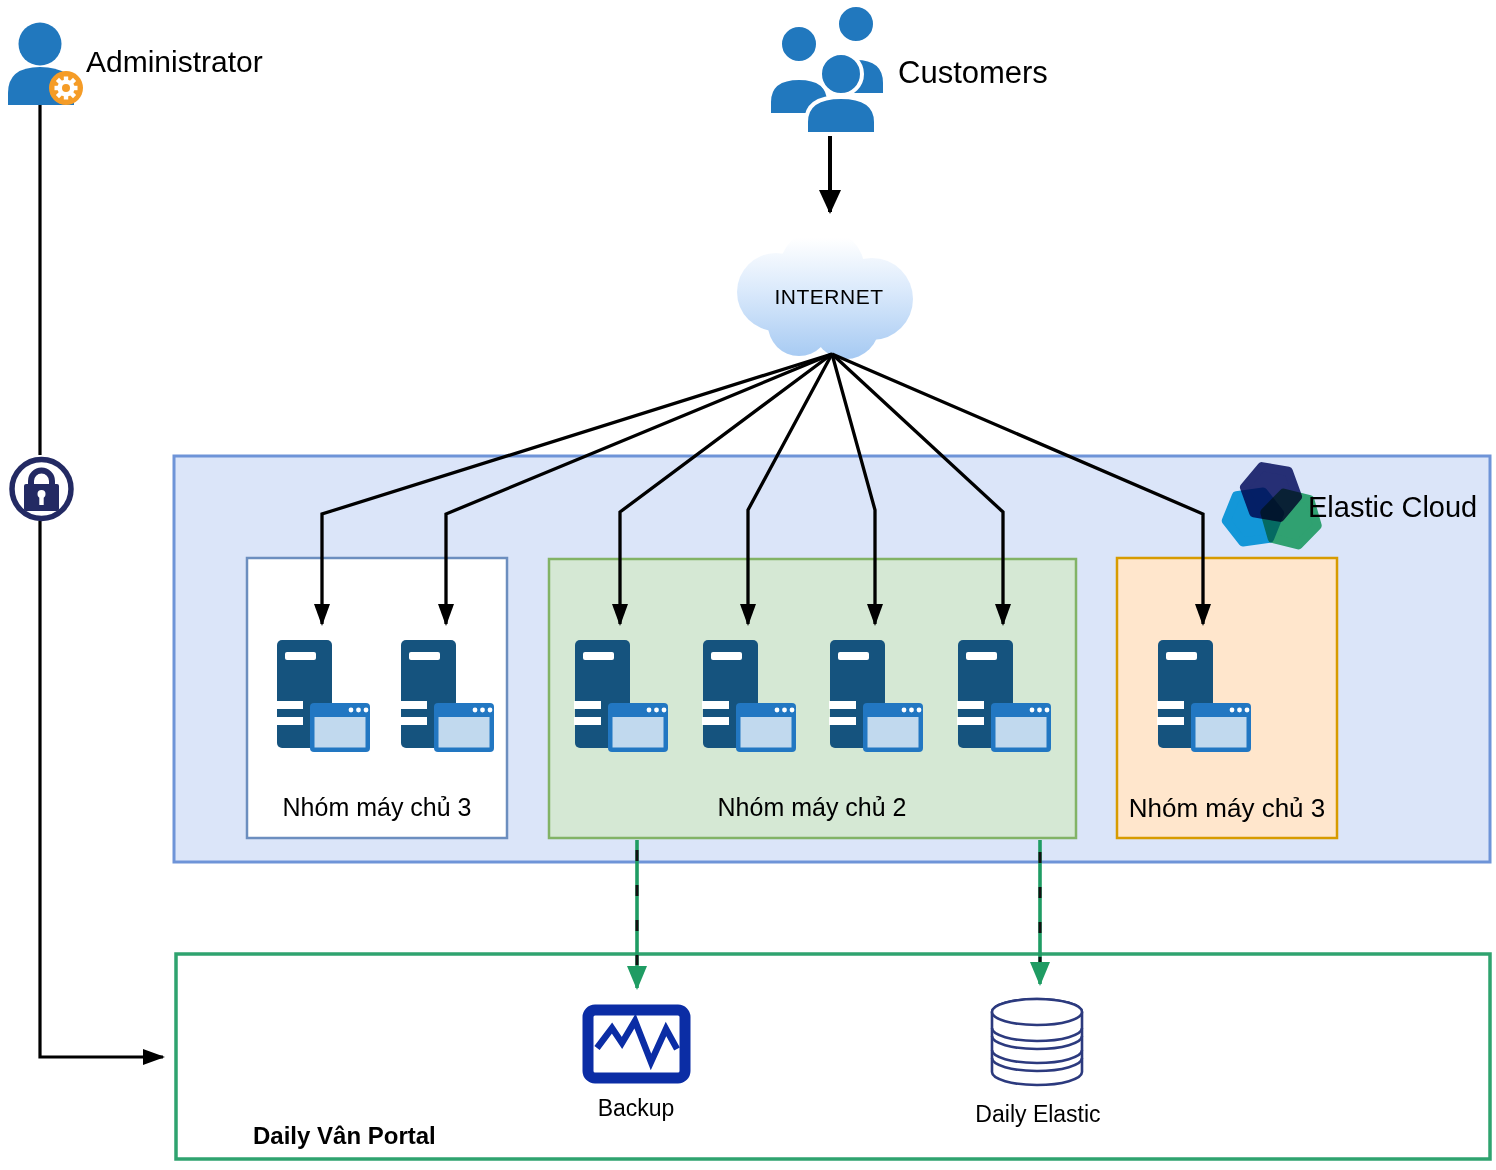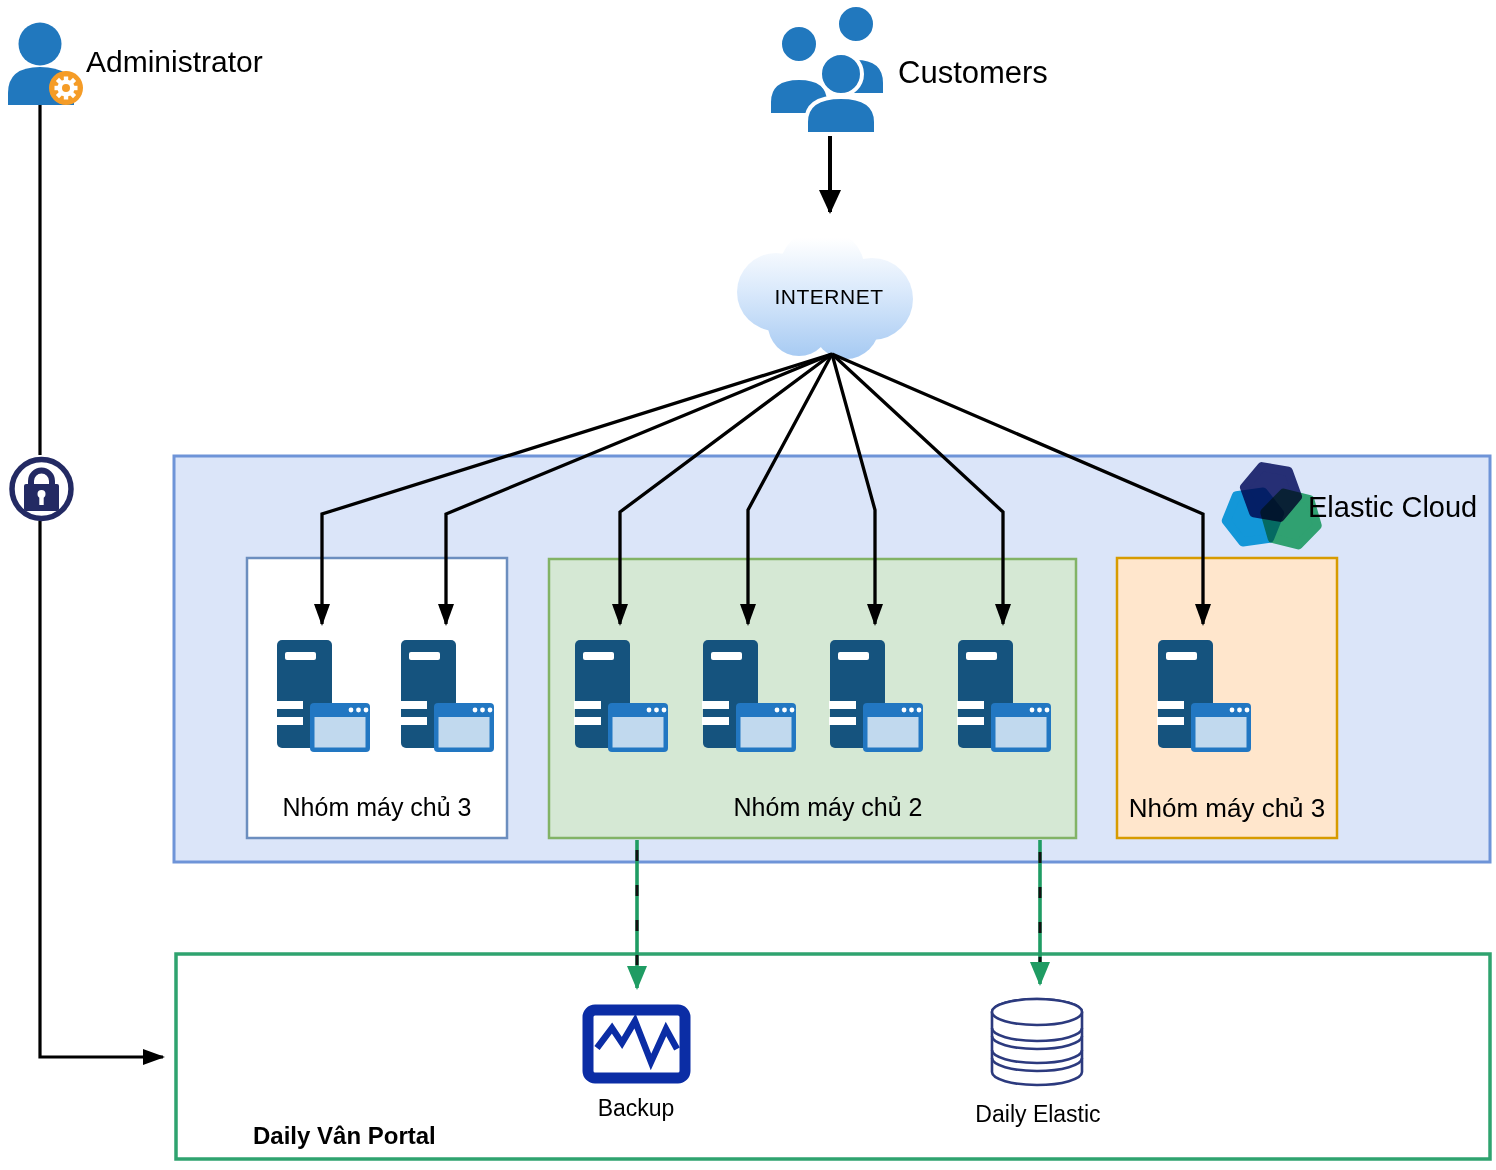--- a/index.html
+++ b/index.html
@@ -169,21 +169,21 @@
 <div class="lbl" style="left:86px;top:45px;font-size:30px;">Administrator</div>
 
 <div class="lbl" style="left:898px;top:55px;font-size:31px;">Customers</div>
 
 <div class="lbl center" style="left:829px;top:285px;font-size:21px;letter-spacing:0.5px;">INTERNET</div>
 
 <div class="lbl" style="left:1308px;top:491px;font-size:29px;">Elastic Cloud</div>
 
 <div class="lbl center" style="left:377px;top:793px;font-size:25px;">Nhóm máy chủ 3</div>
 
-<div class="lbl center" style="left:812px;top:793px;font-size:25px;margin-left:16px;">Nhóm máy chủ 2</div>
+<div class="lbl center" style="left:812px;top:793px;font-size:25px;">Nhóm máy chủ 2</div>
 
 <div class="lbl center" style="left:1227px;top:793px;font-size:26px;">Nhóm máy chủ 3</div>
 
 <div class="lbl center" style="left:636px;top:1095px;font-size:23px;">Backup</div>
 
 <div class="lbl center" style="left:1038px;top:1101px;font-size:23px;">Daily Elastic</div>
 
 <div class="lbl" style="left:253px;top:1122px;font-size:24px;font-weight:bold;">Daily Vân Portal</div>
 
 </body></html>

